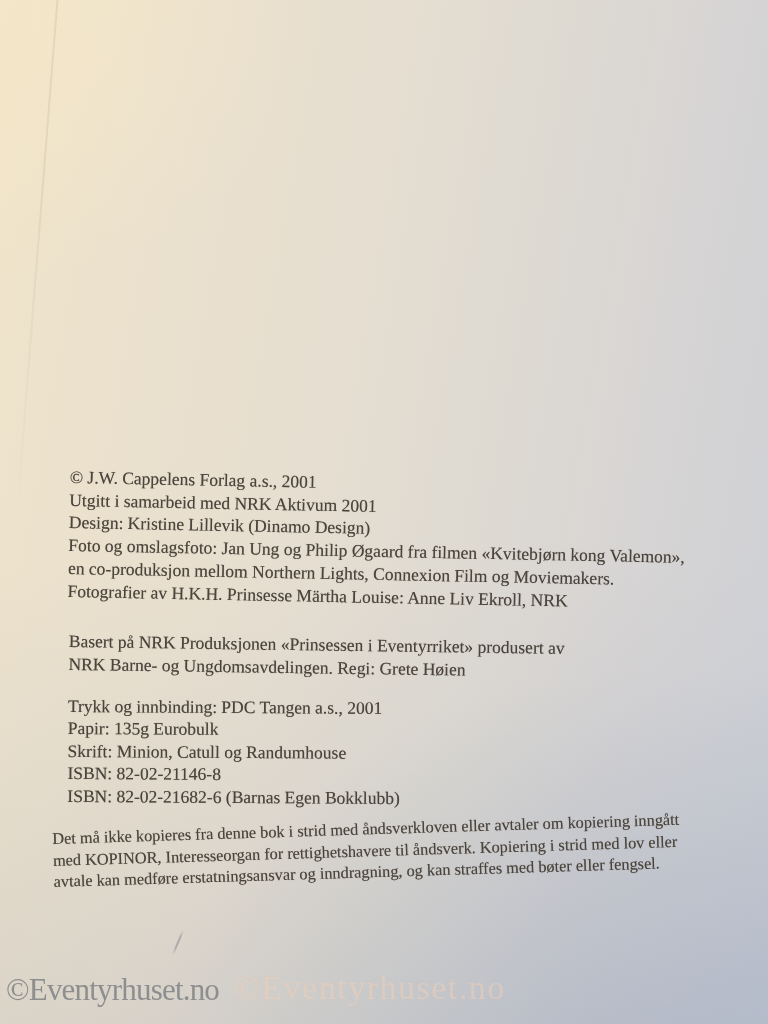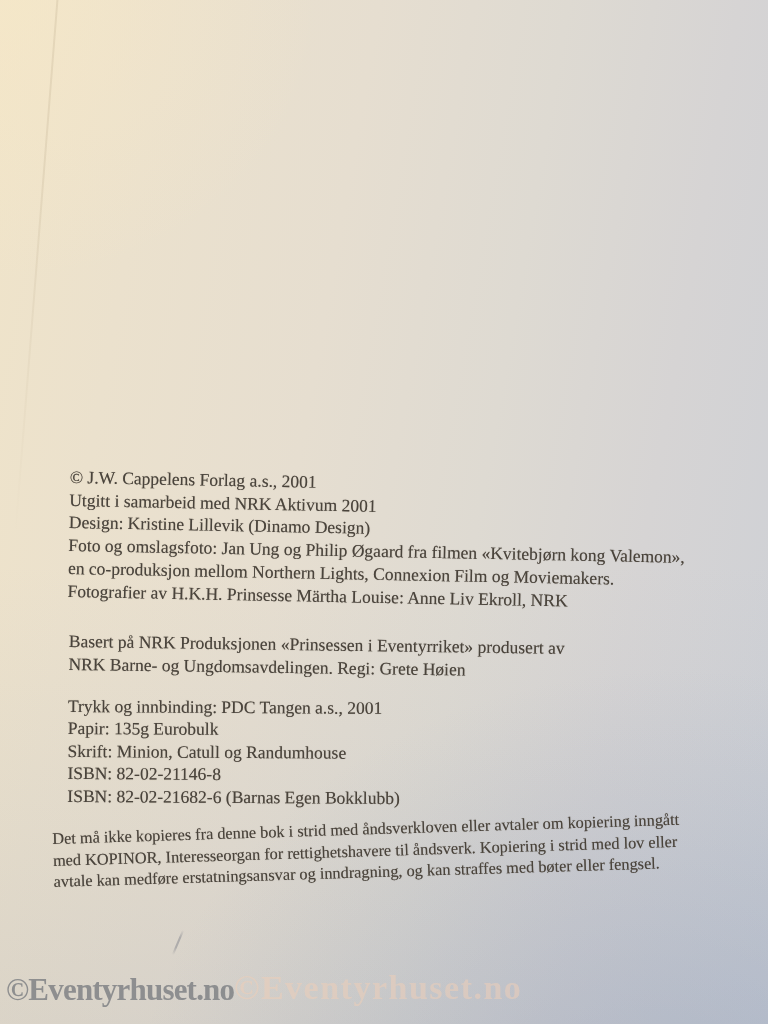--- a/index.html
+++ b/index.html
@@ -80,21 +80,21 @@
     border-radius: 2px;
     background: linear-gradient(to bottom,
       rgba(130,132,140,0) 0%,
       rgba(130,132,140,0.50) 30%,
       rgba(130,132,140,0.50) 70%,
       rgba(130,132,140,0) 100%);
   }
 
   .watermark {
     position: absolute;
-    font-weight: bold;
+    font-weight: normal;
     white-space: nowrap;
   }
   .watermark-primary {
     left: 6px;
     top: 972px;
     font-size: 31px;
     letter-spacing: -0.8px;
     color: rgba(125,127,131,0.82);
   }
   .watermark-secondary {

